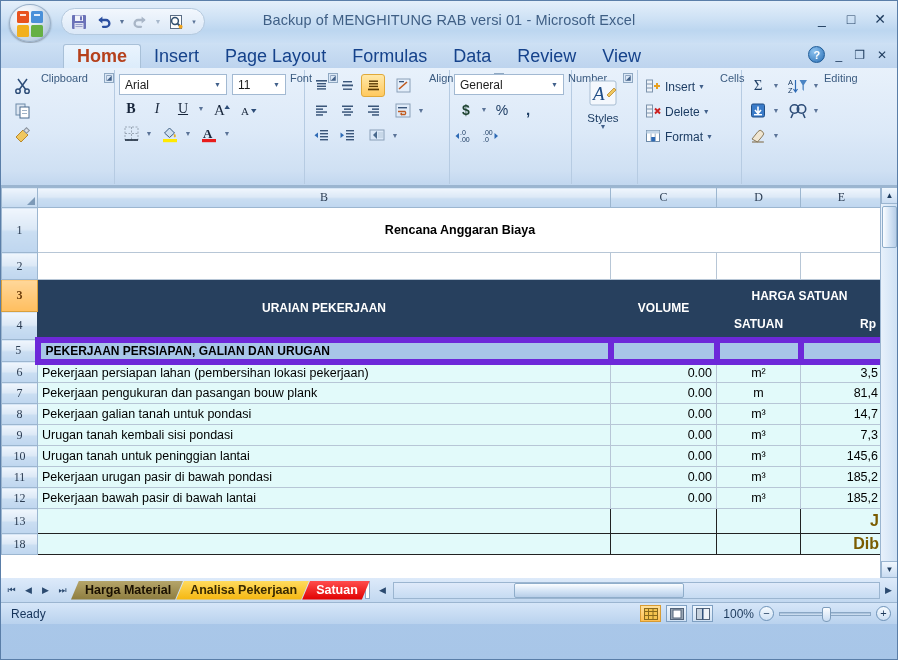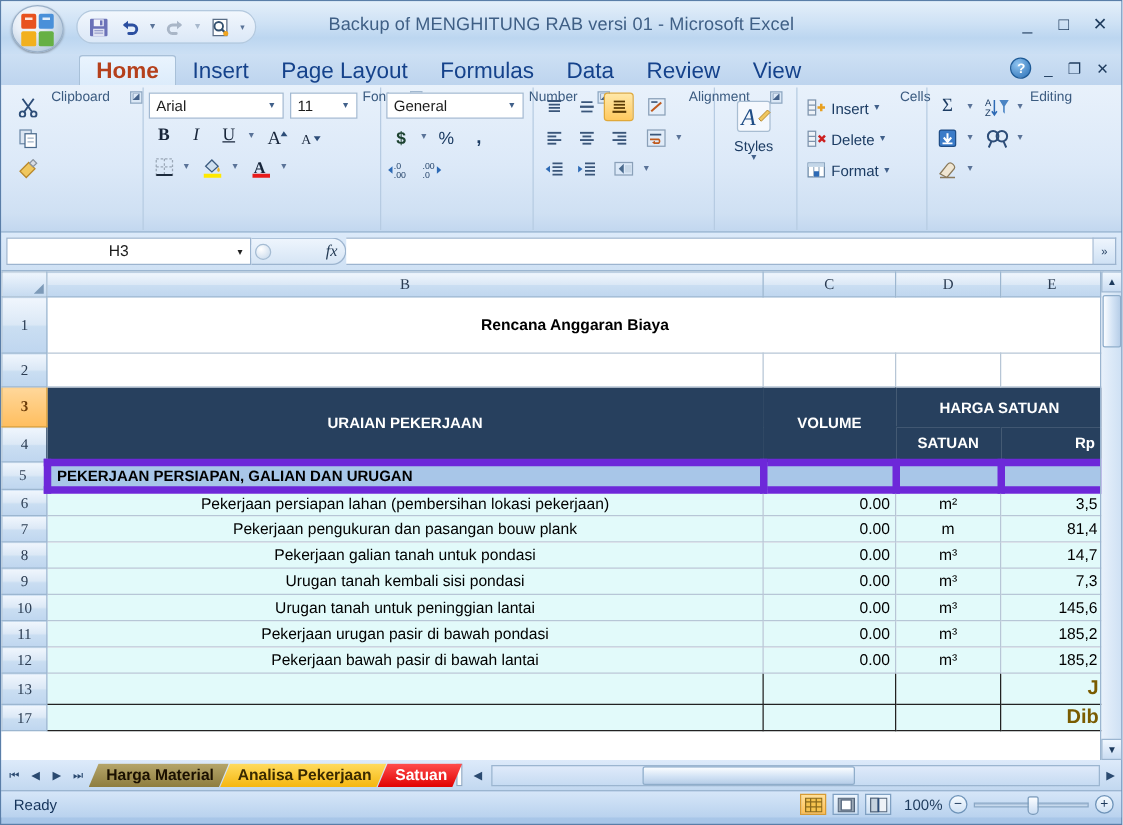--- a/index.html
+++ b/index.html
@@ -121,21 +121,21 @@
   td.cell { border:1px solid #b7c6d6; font-size:12.5px; padding:0 4px; overflow:hidden;
     white-space:nowrap; }
   .t1 { font-size:22px; font-weight:bold; text-align:center; color:#000;
     font-family:"Liberation Sans", sans-serif; }
   .hdr { background:#27405e; color:#fff; font-weight:bold; font-size:12px;
     text-align:center; border:1px solid #27405e; }
   .hdrR { background:#27405e; color:#fff; font-weight:bold; font-size:12px;
     text-align:right; border:1px solid #27405e; padding-right:6px; }
   .sect { background:#a8c6e8; font-weight:bold; font-size:12px; color:#000;
     border:6px solid #6d28d9; padding-left:5px; }
-  .body { background:#e2fafa; color:#000; border:1px solid #222;text-align:center; }
+  .body { background:#e2fafa; color:#000; border:1px solid #222; }
   .num { text-align:right; padding-right:5px; }
   .ctr { text-align:center; }
   .blank { background:#e2fafa; border:1px solid #222; }
   .gy { color:#7a5c00; font-weight:bold; text-align:right; padding-right:3px; }
 
   
   .vsb { position:absolute; right:0; top:0; width:17px; bottom:0;
     background:linear-gradient(90deg,#e8f1fb,#cfe1f4); border-left:1px solid #9bb5d0; }
   .sbtn { height:17px; width:17px; display:flex; align-items:center; justify-content:center;
     font-size:8px; color:#1d3a5c; cursor:pointer;
@@ -348,55 +348,20 @@
           </div>
           <div class="qsep">▼</div>
         </div>
       </div>
       <div class="group-label">
         <span>Font</span>
         <span class="dlg">◪</span>
       </div>
     </div>
 
-    <div class="group" style="width:122px">
-      <div class="group-body" style="flex-direction:column; gap:3px">
-        <div class="combo" style="width:110px">
-          <span class="cv">General</span>
-          <span class="ca">▼</span>
-        </div>
-        <div class="rowx">
-          <div class="smbtn" style="font-weight:bold;font-size:14px;color:#1c4230">$</div>
-          <div class="qsep">▼</div>
-          <div class="smbtn" style="font-size:14px;color:#1c3c63">%</div>
-          <div class="smbtn" style="font-size:15px;color:#1c3c63;font-weight:bold">,</div>
-        </div>
-        <div class="rowx">
-          <div class="smbtn">
-            <svg width="22" height="18" viewBox="0 0 22 18">
-              <text x="5" y="8" font-size="7" fill="#1c3c63" font-family="Liberation Sans, sans-serif">.0</text>
-              <text x="5" y="15" font-size="7" fill="#1c3c63" font-family="Liberation Sans, sans-serif">.00</text>
-              <path d="M4 6 L0.5 9 L4 12 Z" fill="#2d6ab5"></path>
-            </svg>
-          </div>
-          <div class="smbtn">
-            <svg width="22" height="18" viewBox="0 0 22 18">
-              <text x="2" y="8" font-size="7" fill="#1c3c63" font-family="Liberation Sans, sans-serif">.00</text>
-              <text x="2" y="15" font-size="7" fill="#1c3c63" font-family="Liberation Sans, sans-serif">.0</text>
-              <path d="M17 9 L13.5 6 L13.5 12 Z" fill="#2d6ab5"></path>
-            </svg>
-          </div>
-        </div>
-      </div>
-      <div class="group-label">
-        <span>Number</span>
-        <span class="dlg">◪</span>
-      </div>
-    </div>
-
     <div class="group" style="width:145px">
       <div class="group-body" style="flex-direction:column; gap:2px">
         <div class="rowx">
           <div class="smbtn">
             <svg width="17" height="17" viewBox="0 0 17 17">
                 <g fill="#3a567a">
               <rect x="3" y="3" width="11" height="1.6"></rect>
                   <rect x="4" y="6" width="9" height="1.4"></rect>
               <rect x="4" y="8.6" width="9" height="1.4"></rect>
                   <rect x="4" y="11.2" width="9" height="1.4"></rect>
@@ -499,20 +464,55 @@
               <rect x="2" y="3" width="14" height="10" fill="none" stroke="#8aa0b8"></rect>
               <path d="M5 8 L9 4 L9 12 Z" fill="#4a6a8d"></path>
               <rect x="10" y="5" width="5" height="6" fill="#c8d8e8"></rect>
             </svg>
           </div>
           <div class="qsep">▼</div>
         </div>
       </div>
       <div class="group-label">
         <span>Alignment</span>
+        <span class="dlg">◪</span>
+      </div>
+    </div>
+
+    <div class="group" style="width:122px">
+      <div class="group-body" style="flex-direction:column; gap:3px">
+        <div class="combo" style="width:110px">
+          <span class="cv">General</span>
+          <span class="ca">▼</span>
+        </div>
+        <div class="rowx">
+          <div class="smbtn" style="font-weight:bold;font-size:14px;color:#1c4230">$</div>
+          <div class="qsep">▼</div>
+          <div class="smbtn" style="font-size:14px;color:#1c3c63">%</div>
+          <div class="smbtn" style="font-size:15px;color:#1c3c63;font-weight:bold">,</div>
+        </div>
+        <div class="rowx">
+          <div class="smbtn">
+            <svg width="22" height="18" viewBox="0 0 22 18">
+              <text x="5" y="8" font-size="7" fill="#1c3c63" font-family="Liberation Sans, sans-serif">.0</text>
+              <text x="5" y="15" font-size="7" fill="#1c3c63" font-family="Liberation Sans, sans-serif">.00</text>
+              <path d="M4 6 L0.5 9 L4 12 Z" fill="#2d6ab5"></path>
+            </svg>
+          </div>
+          <div class="smbtn">
+            <svg width="22" height="18" viewBox="0 0 22 18">
+              <text x="2" y="8" font-size="7" fill="#1c3c63" font-family="Liberation Sans, sans-serif">.00</text>
+              <text x="2" y="15" font-size="7" fill="#1c3c63" font-family="Liberation Sans, sans-serif">.0</text>
+              <path d="M17 9 L13.5 6 L13.5 12 Z" fill="#2d6ab5"></path>
+            </svg>
+          </div>
+        </div>
+      </div>
+      <div class="group-label">
+        <span>Number</span>
         <span class="dlg">◪</span>
       </div>
     </div>
 
     <div class="group" style="width:66px">
       <div class="group-body" style="justify-content:center">
         <div class="bigbtn" style="width:52px">
           <svg width="34" height="34" viewBox="0 0 34 34">
             <rect x="4" y="4" width="26" height="24" rx="2" fill="#f4f8fd" stroke="#a8bdd2"></rect>
             <text x="7" y="23" font-size="19" font-style="italic" font-family="Liberation Serif, serif" fill="#1f4d86">A</text>
@@ -606,32 +606,20 @@
           </div>
           <div class="qsep">▼</div>
         </div>
       </div>
       <div class="group-label">
         <span>Editing</span>
       </div>
     </div>
   </div>
 
-  <div class="fbar">
-    <div class="namebox">
-      <span class="nv">H3</span>
-      <span class="na">▾</span>
-    </div>
-    <div class="fxzone">
-      <span class="fxdot"></span>
-      <span class="fx">fx</span>
-    </div>
-    <div class="finput"></div>
-    <div class="fexp">»</div>
-  </div>
 
   <div class="sheetwrap">
     <table class="grid">
       <tbody>
           <tr>
         <td class="corner"></td>
         <td class="colhead" style="width:573px">B</td>
         <td class="colhead" style="width:106px">C</td>
         <td class="colhead" style="width:84px">D</td>
         <td class="colhead" style="width:82px">E</td>
@@ -723,21 +711,21 @@
 
       <tr style="height:25px">
         <td class="rowhead">13</td>
         <td class="blank"></td>
         <td class="blank"></td>
         <td class="blank"></td>
         <td class="blank gy">J</td>
       </tr>
 
       <tr style="height:18px">
-        <td class="rowhead">17</td>
+        <td class="rowhead">18</td>
         <td class="blank"></td>
         <td class="blank"></td>
         <td class="blank"></td>
         <td class="blank gy">Dib</td>
       </tr>
     </tbody>
       </table>
 
     <div class="vsb">
       <div class="sbtn">▲</div>

